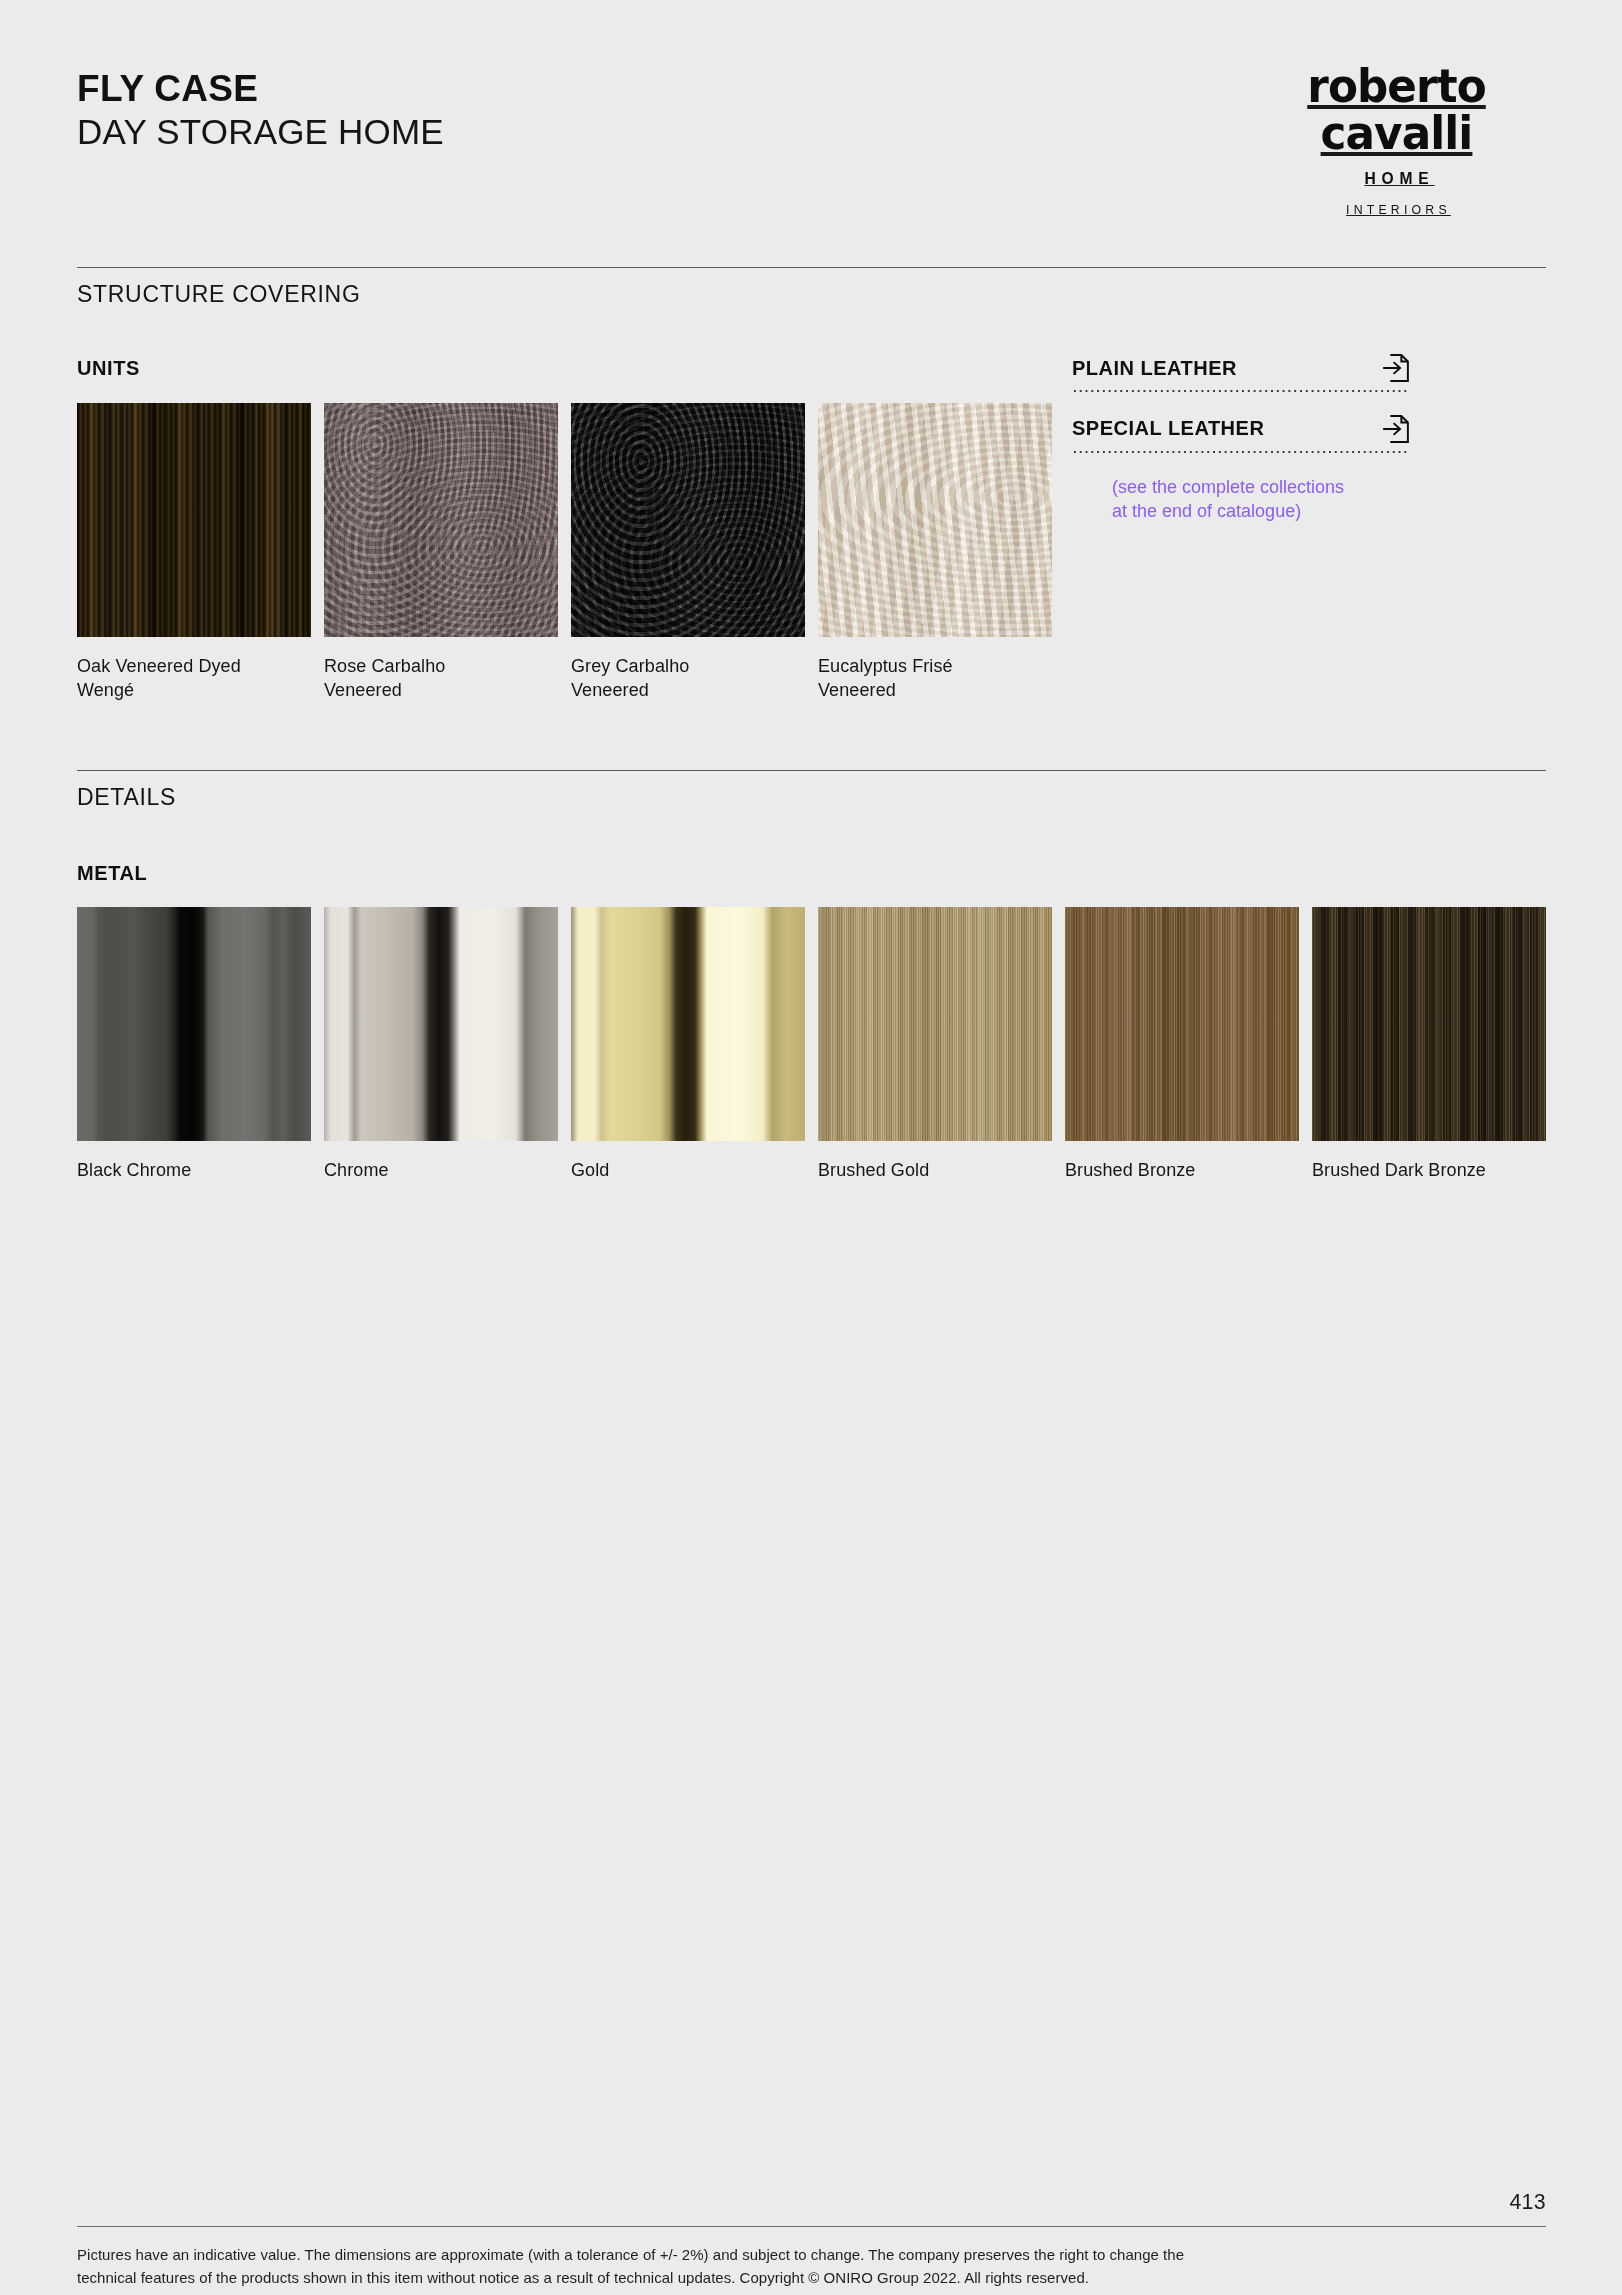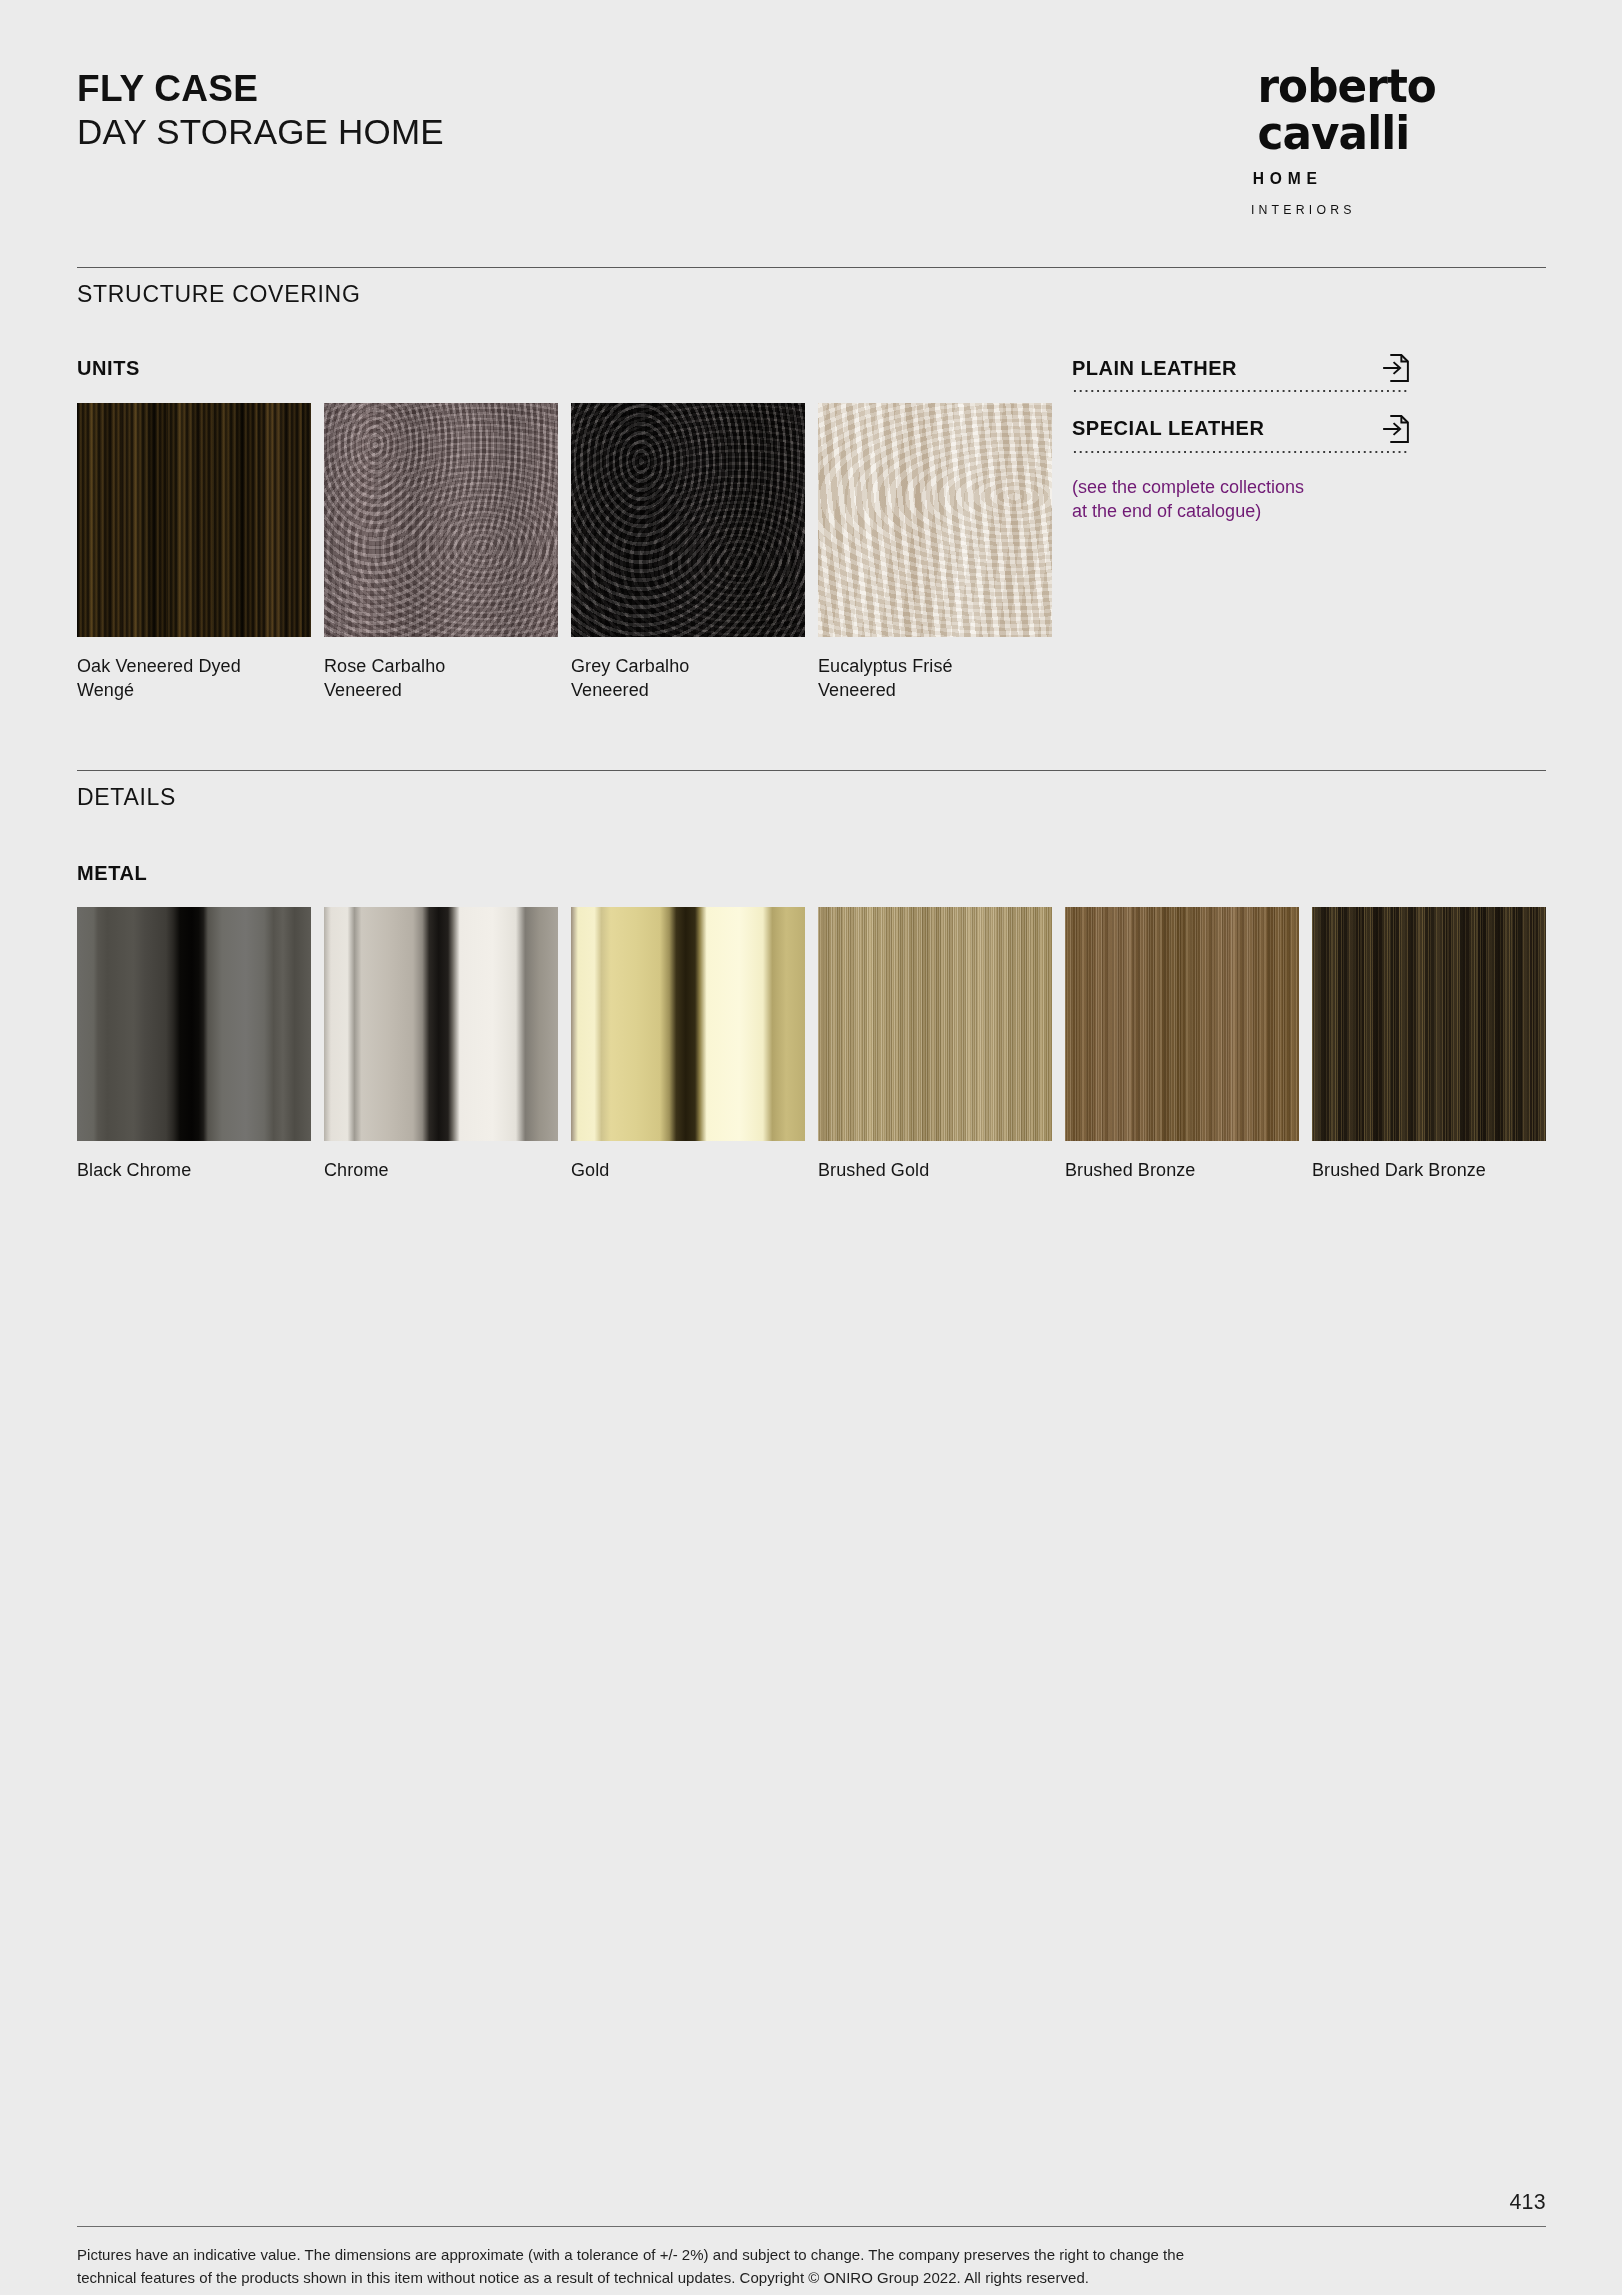--- a/index.html
+++ b/index.html
@@ -17,21 +17,21 @@
   .title-block { position:absolute; left:77px; top:70px; }
   .title-main {
     font-size:37px; font-weight:700; letter-spacing:0.3px;
     line-height:1.02; color:#111;
   }
   .title-sub {
     font-size:35px; font-weight:300; letter-spacing:0.2px;
     line-height:1.12; color:#141414; margin-top:3.9px;
   }
 
-  .logo-block { position:absolute; right:77px; top:62px; text-align:left; width:299px; }
+  .logo-block { position:absolute; right:77px; top:62px; text-align:center; width:299px;text-decoration:underline; }
   .logo-word {
     font-size:47px; font-weight:600; letter-spacing:-1px;
     line-height:1; color:#0d0d0d;
     font-family:"DejaVu Sans", sans-serif;
     transform:scaleX(0.93); transform-origin:center;
   }
   .logo-home {
     font-size:15.6px; font-weight:700; letter-spacing:5.8px;
     margin-top:14.3px; color:#0d0d0d; padding-left:5.8px;
   }
@@ -186,21 +186,21 @@
     font-size:20px; font-weight:700; letter-spacing:0.5px; color:#0f0f0f;
   }
   .leather-icon { width:29px; height:30px; flex:0 0 auto; }
   .leather-dotted {
     margin-top:7.1px; height:1.9px;
     background-image:radial-gradient(circle, #3a3a3a 45%, transparent 46%);
     background-size:5.8px 1.9px; background-repeat:repeat-x;
   }
   .leather-note {
     margin-top:15.6px; font-size:18px; font-weight:400;
-    line-height:1.36; color:#701a75; white-space:pre-line;
+    line-height:1.36; color:#8b5cf6; white-space:pre-line;margin-left:40px;
   }
 
   
   .page-number {
     position:absolute; right:77px; top:2190px;
     font-size:21.4px; font-weight:300; color:#1c1c1c; letter-spacing:0.3px;
   }
   .footer-rule { position:absolute; left:77px; top:2226px; width:1469px; height:0.6px; background:#6d6d6d; }
   .footer-text {
     position:absolute; left:77px; top:2244px; width:1300px;

